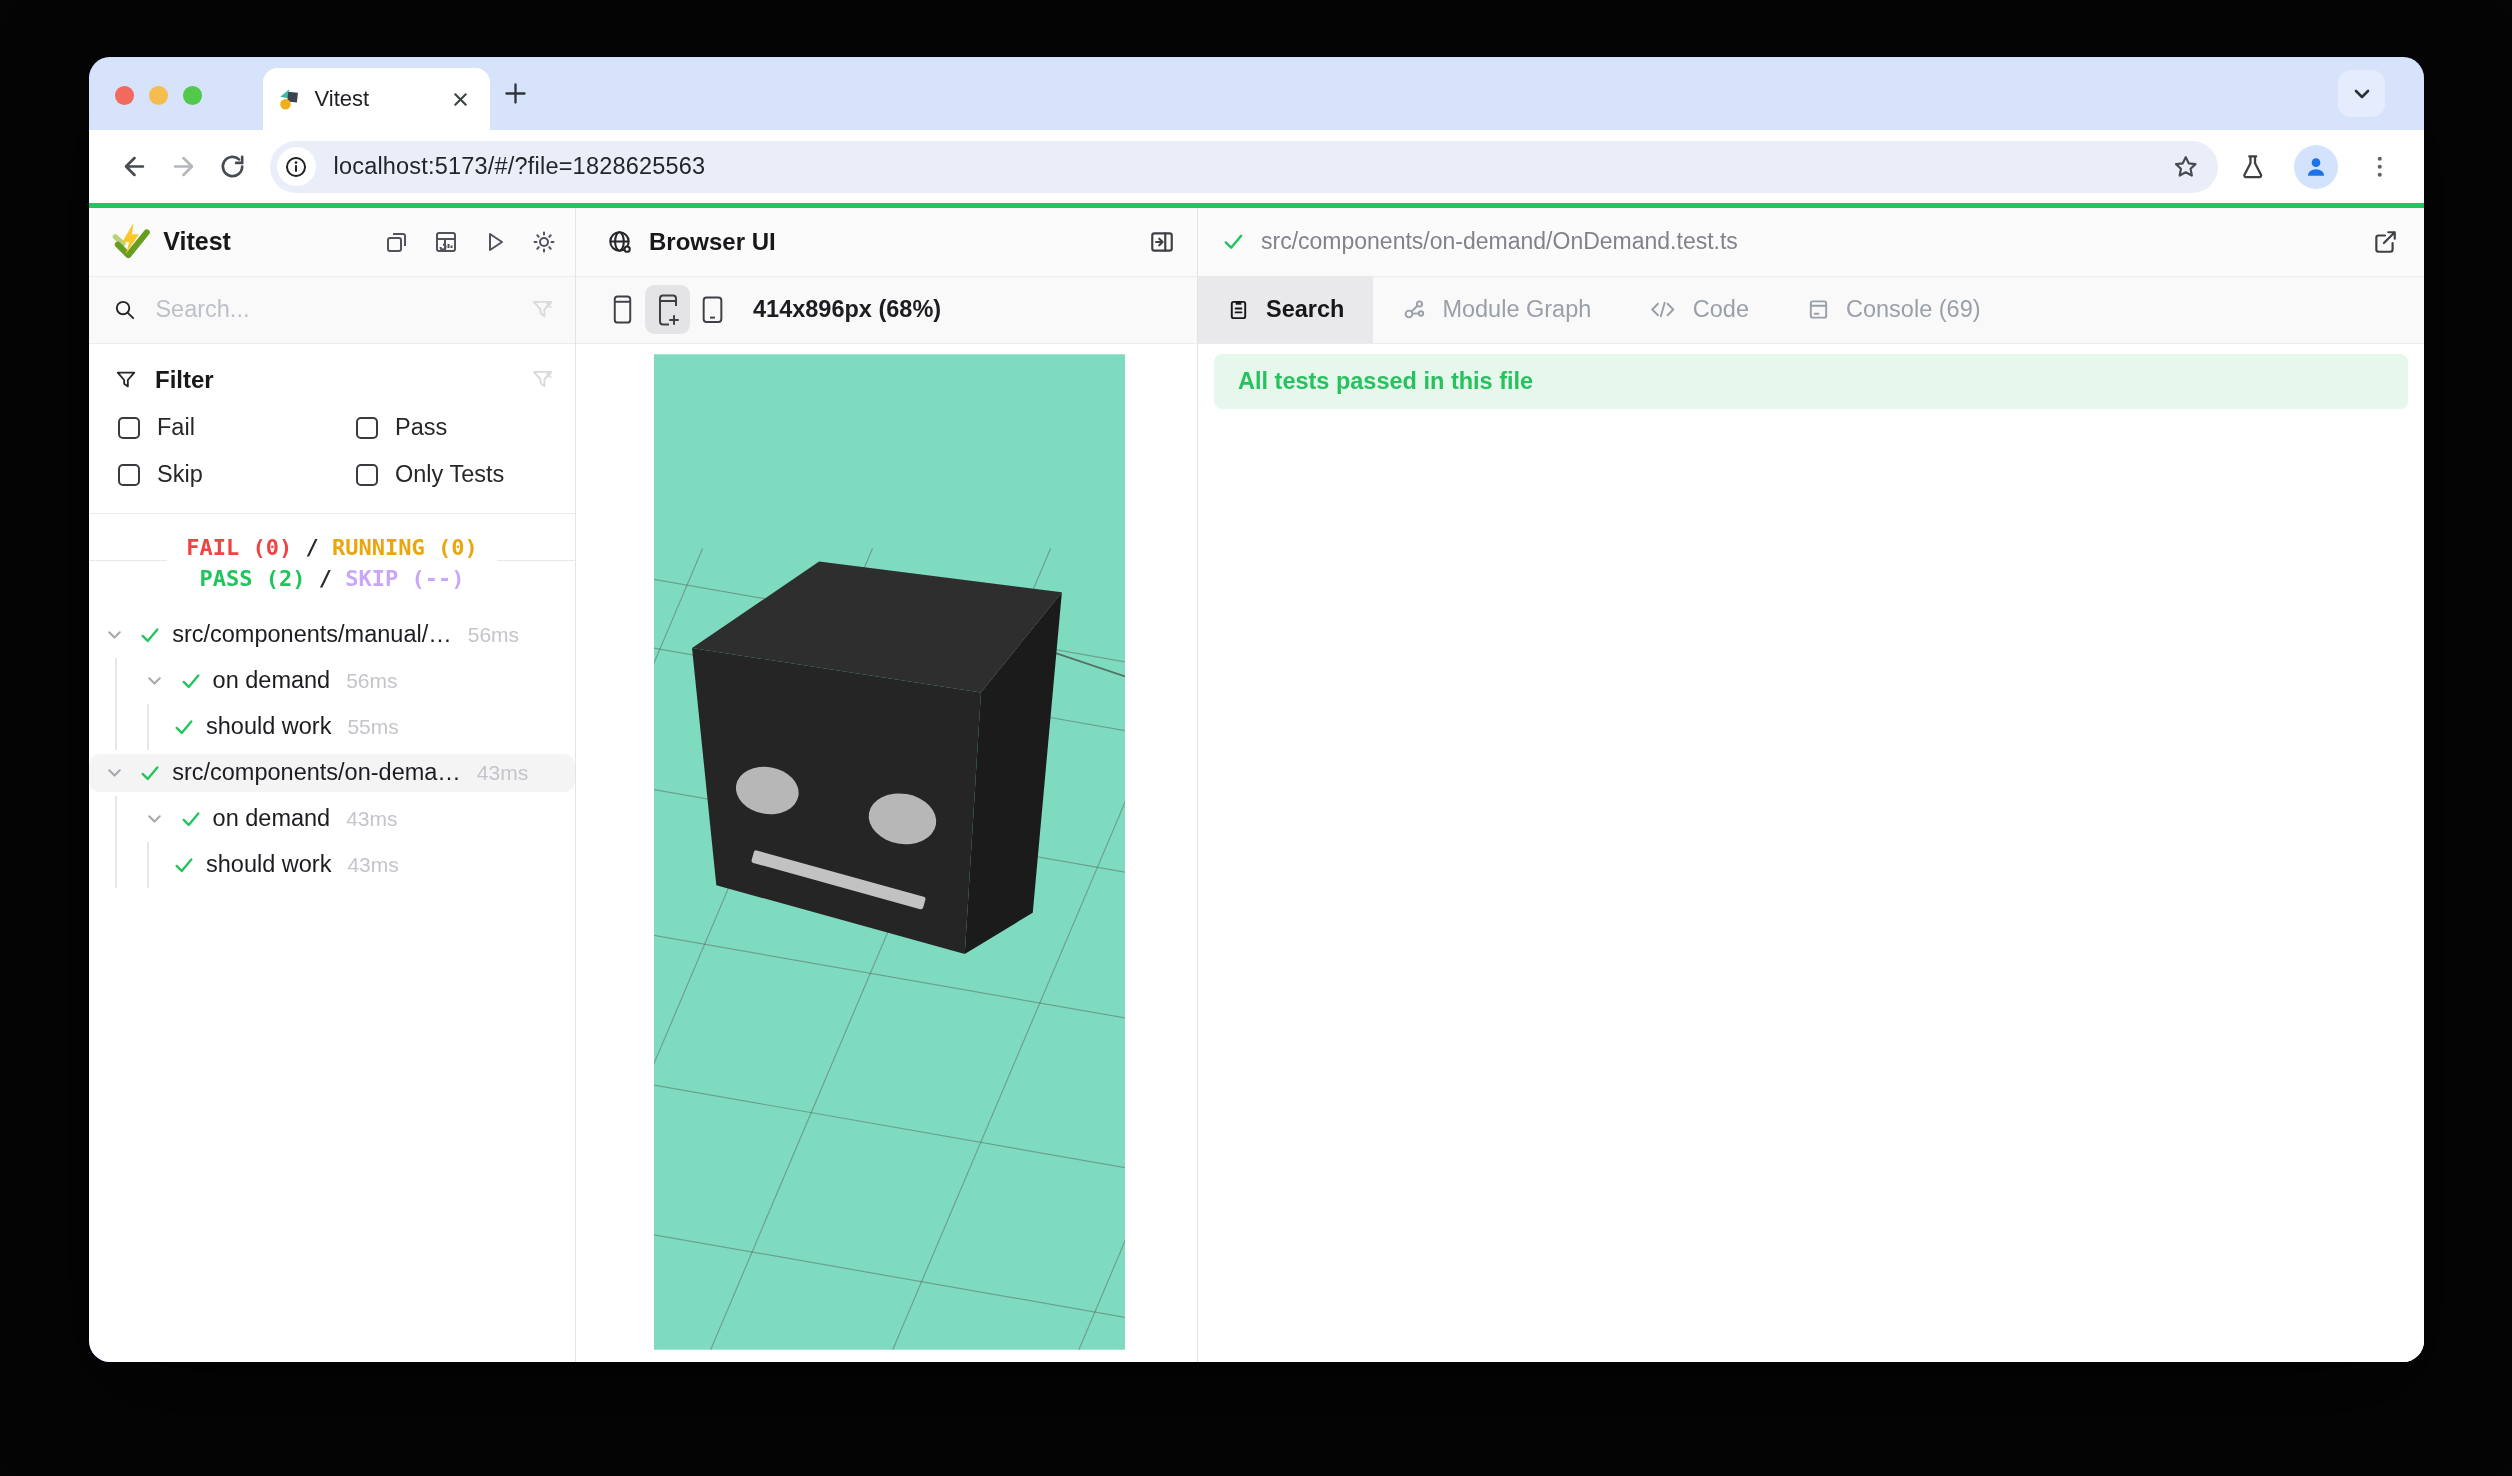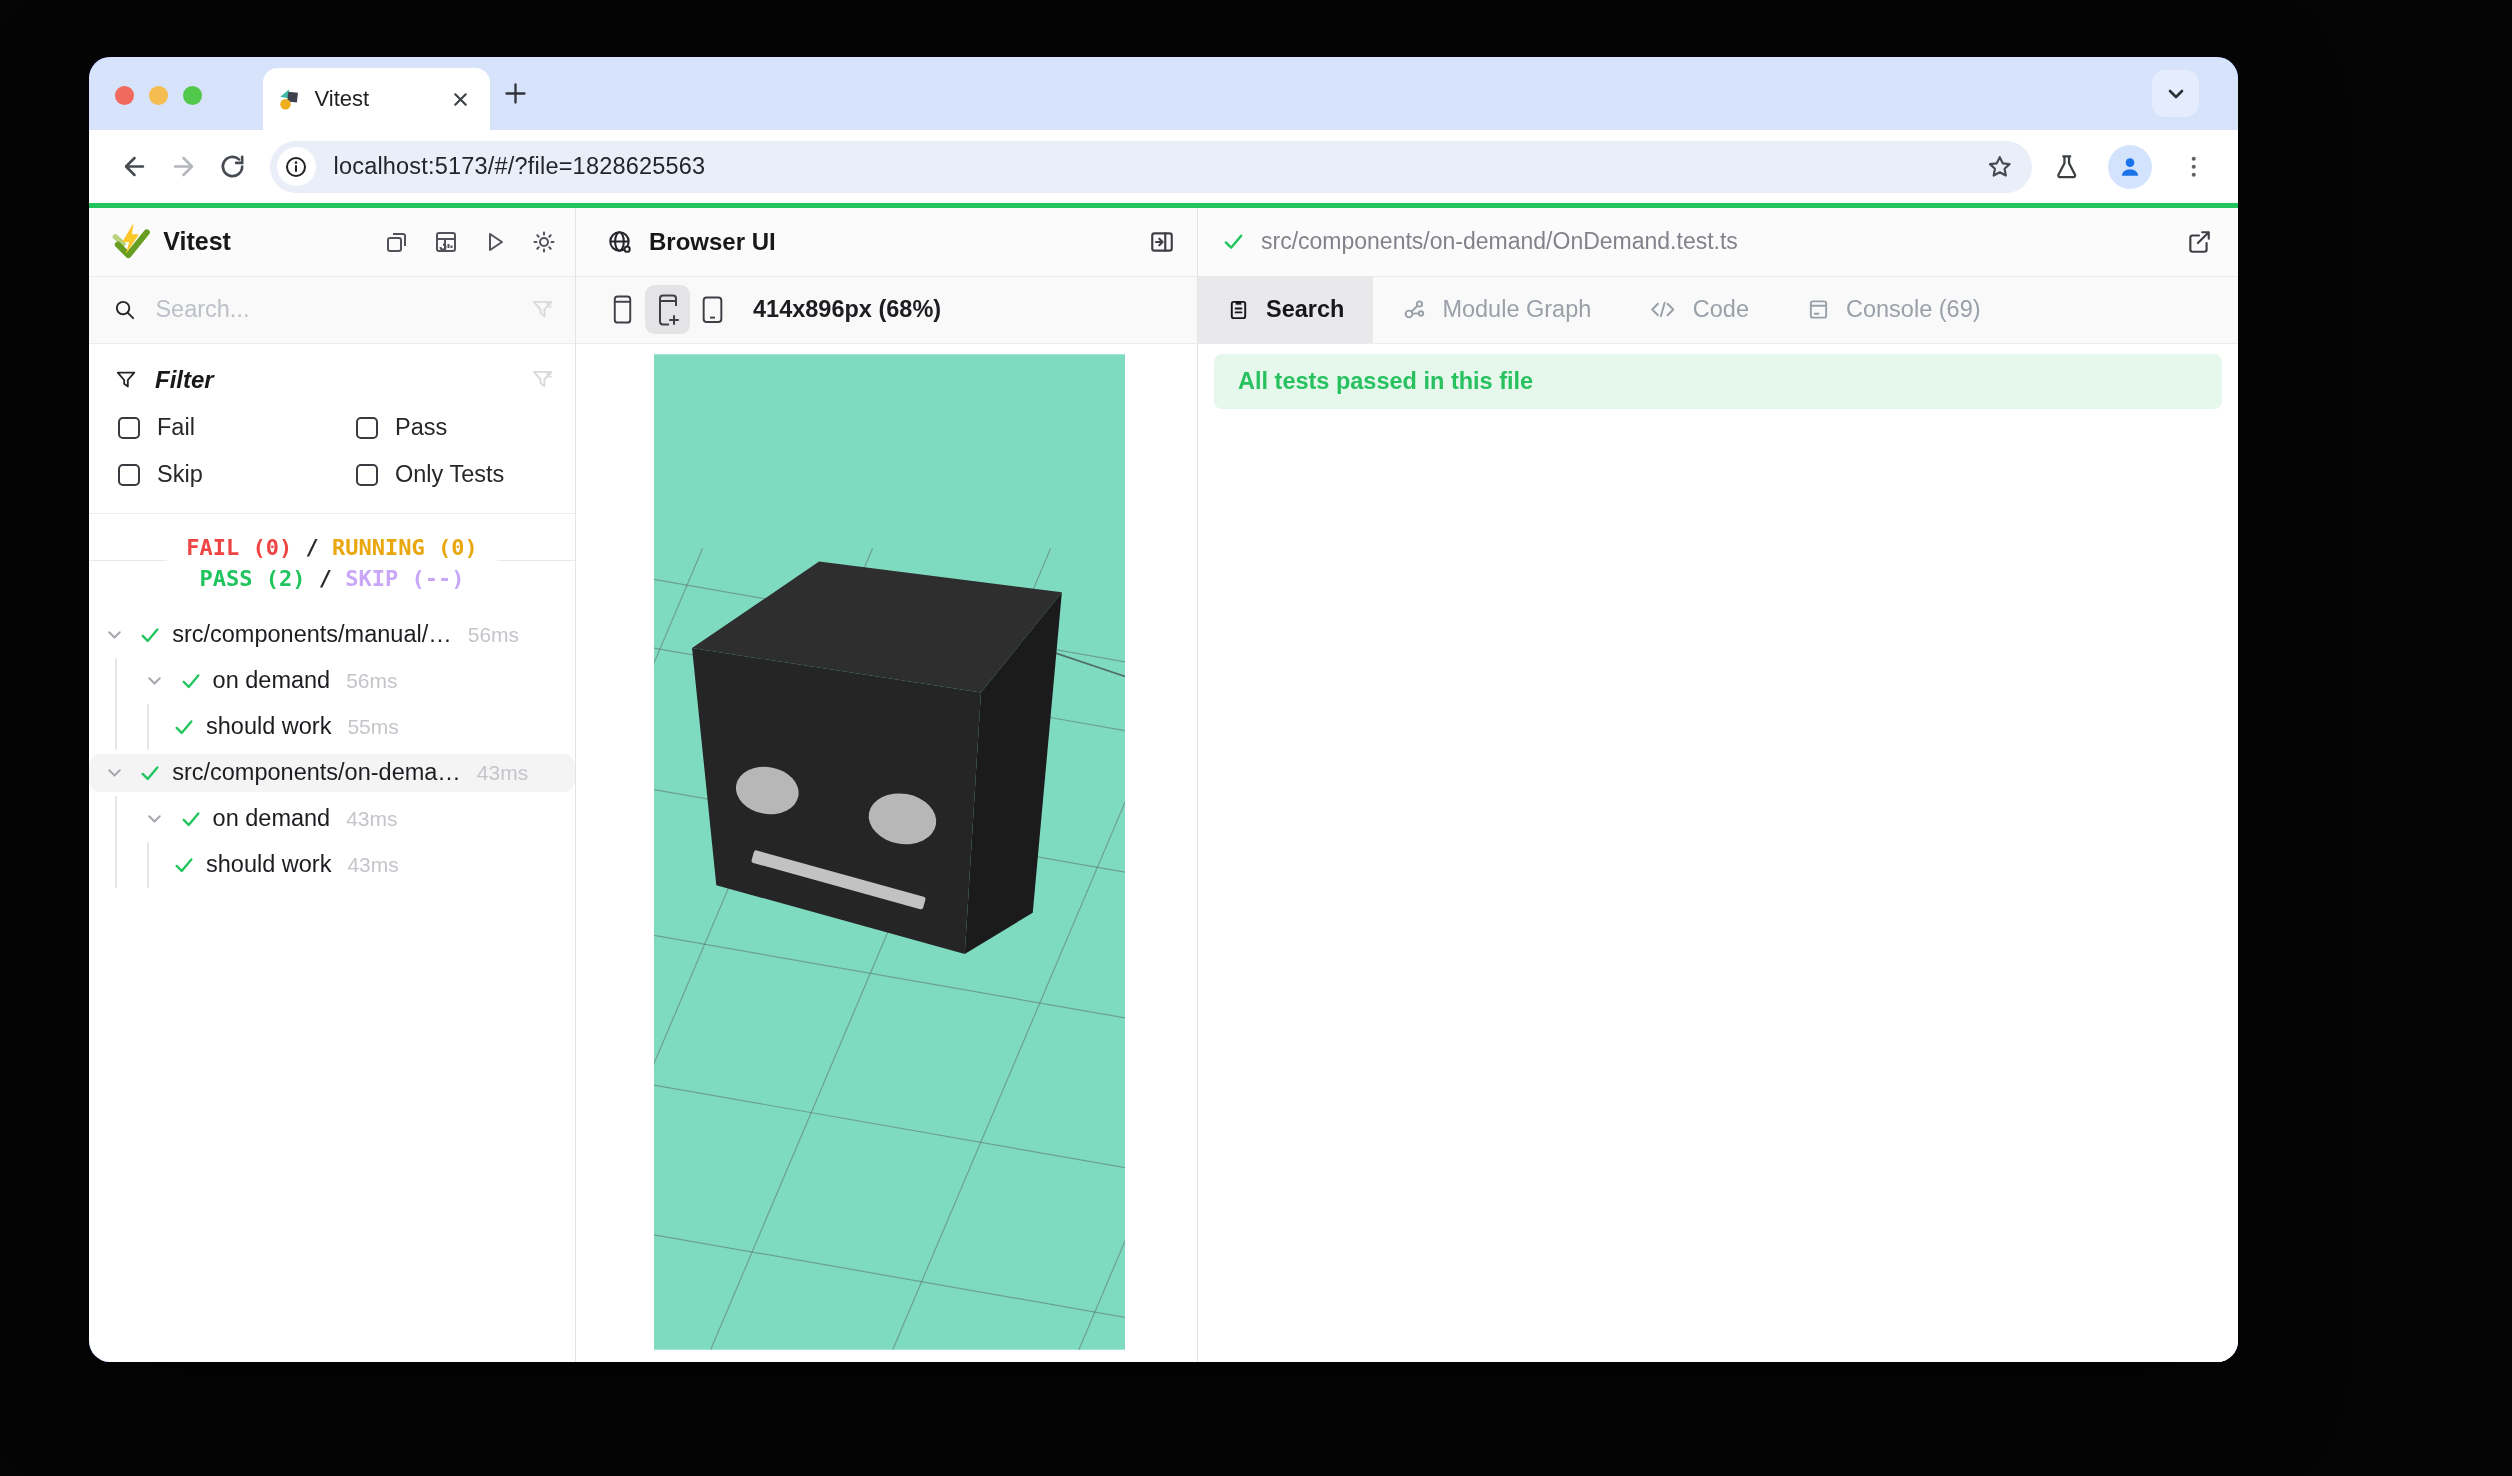--- a/index.html
+++ b/index.html
@@ -1,19 +1,19 @@
 <!DOCTYPE html>
 <html style="font-size:13px"><head>
 <meta charset="utf-8">
 <style>
   * { margin:0; padding:0; box-sizing:border-box; }
   html,body { background:#000; }
   body { font-family:"Liberation Sans", sans-serif; }
   .stage { position:relative; width:2512px; height:1476px; background:#050505; overflow:hidden; }
-  .window { position:absolute; left:89px; top:57px; width:2149px; height:1305px;
+  .window { position:absolute; left:89px; top:57px; width:2335px; height:1305px;
             border-radius:21px; overflow:hidden; background:#1d4ed8;
             box-shadow:0 32px 97px rgba(0,0,0,.6); }
 
   
   .tabstrip { position:relative; height:73px; background:#d7e2fb; }
   .traffic { position:absolute; top:29px; left:26px; display:flex; gap:15.4px; }
   .traffic span { width:18.6px; height:18.6px; border-radius:50%; display:block; }
   .tl-red{background:#f16a5d;} .tl-yellow{background:#f5bd4f;} .tl-green{background:#53c94c;}
   .tab { position:absolute; left:174px; top:11.3px; width:227px; height:62px; background:#fff;
          border-radius:14.6px 14.6px 0 0; display:flex; align-items:center; padding:0 14.6px; }
@@ -45,21 +45,21 @@
   .app-name { font-size:25px; font-weight:bold; color:#18181b; margin-left:11.3px; flex:1; }
   .hdr-ics { display:flex; gap:18px; color:#52525b; }
   .icbtn { width:31px; height:31px; display:flex; align-items:center; justify-content:center; }
   .s-search { padding:0 21px 0 24px; }
   .s-search input { border:none; outline:none; background:transparent; font-size:23.5px; color:#3a3a40;
                     margin-left:19.4px; flex:1; font-family:"Liberation Sans",sans-serif; }
   .s-search input::placeholder { color:#bcc0c7; }
   .dim-ic { color:#d9dadd; }
   .s-filter { padding:11.3px 0 14.6px 0; border-bottom:1.6px solid #ececee; }
   .f-title { display:flex; align-items:center; height:49px; padding:0 21px 0 26px; }
-  .f-title-label { font-size:24px; font-weight:bold; color:#18181b; margin-left:18px; flex:1;font-style:italic; }
+  .f-title-label { font-size:24px; font-weight:bold; color:#18181b; margin-left:18px; flex:1; }
   .cb-grid { display:grid; grid-template-columns:238px 1fr; padding-left:29px; row-gap:0; }
   .cb-item { display:flex; align-items:center; height:47px; }
   .cb-box { width:22px; height:22px; border:2.4px solid #3a3a40; border-radius:4.9px; background:#fff; }
   .cb-label { font-size:23.5px; color:#27272a; margin-left:17px; }
   .s-summary { position:relative; text-align:center; padding:18px 0 13px 0; }
   .s-summary::before { content:""; position:absolute; left:0; right:0; top:46px; height:1.6px; background:#e8e8ea; }
   .summary-box { position:relative; display:inline-block; background:#fff; padding:0 19.4px;
                  font-family:"DejaVu Sans Mono", monospace; font-weight:bold; font-size:22px; line-height:31px; }
   .sum-sep { color:#2b2b2e; }
   .c-fail{color:#ef4444;} .c-run{color:#e9a70d;} .c-pass{color:#1fc45c;} .c-skip{color:#c8a7f8;}

